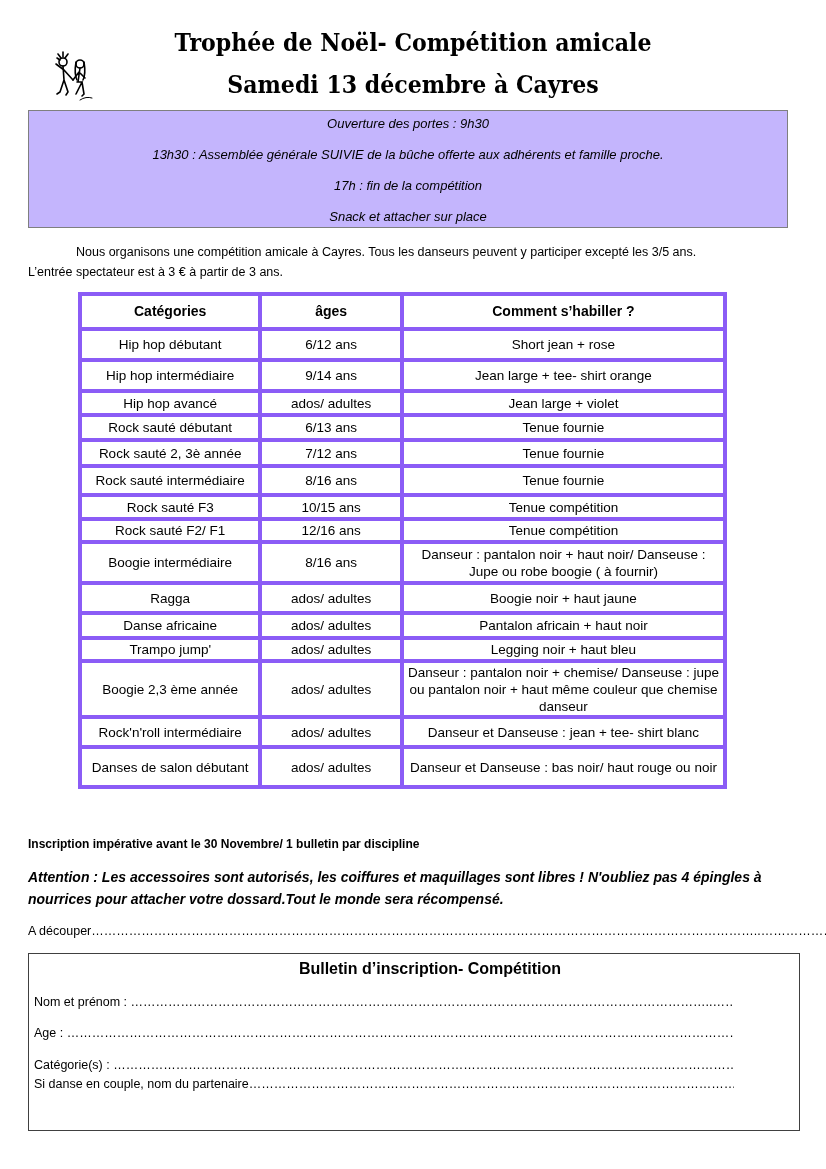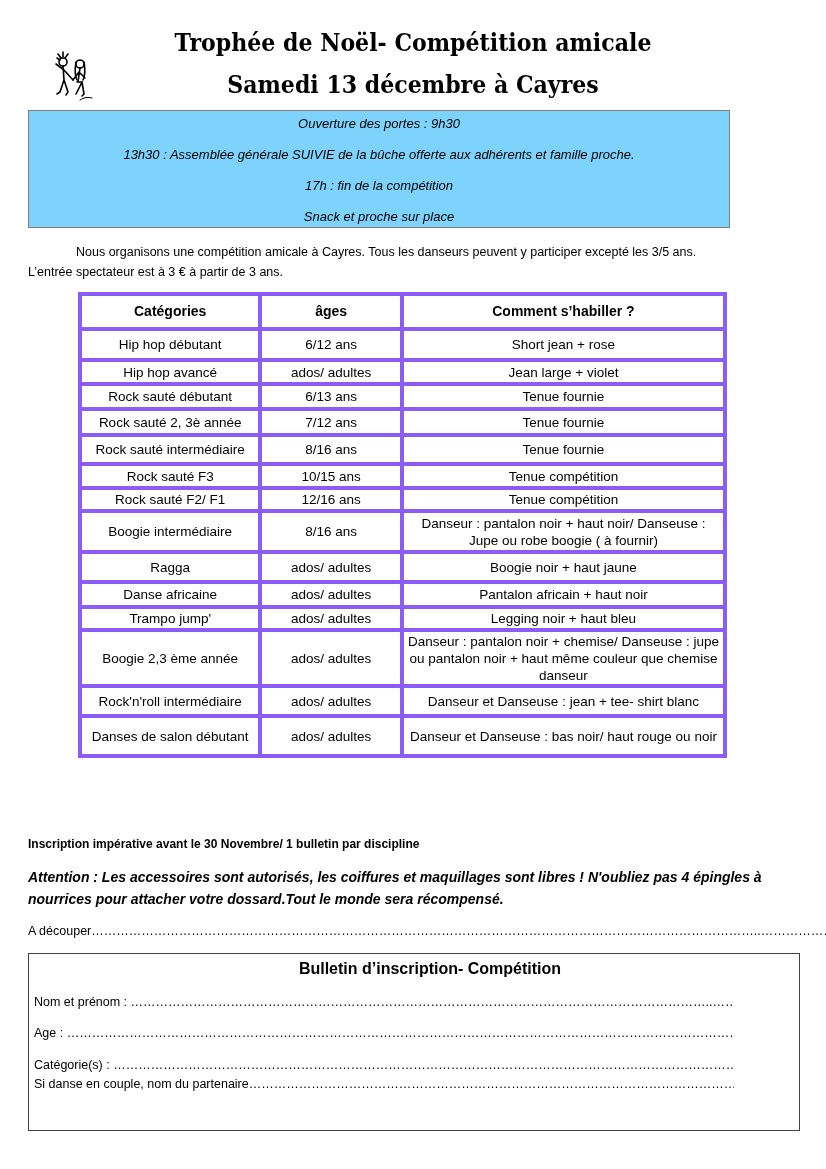--- a/index.html
+++ b/index.html
@@ -6,22 +6,22 @@
   body { width: 826px; height: 1169px; position: relative; overflow: hidden; color: #000; }
   .title {
     position: absolute; left: 0; width: 826px; text-align: center;
     font-family: "DejaVu Serif", serif; font-weight: bold; font-size: 24px; letter-spacing: 0px;
     transform: scaleX(0.92);
   }
   .title1 { top: 28px; }
   .title2 { top: 70px; }
   .logo { position: absolute; left: 46px; top: 48px; width: 56px; height: 56px; }
   .schedule {
-    position: absolute; left: 28px; top: 110px; width: 702px; height: 118px;
-    background: #7dd3fc; border: 1.5px solid #7f7f7f; box-sizing: border-box;
+    position: absolute; left: 28px; top: 110px; width: 760px; height: 118px;
+    background: #c4b5fd; border: 1.5px solid #7f7f7f; box-sizing: border-box;
     font-family: "Liberation Sans", sans-serif; font-style: italic; font-size: 13px;
   }
   .schedule div { position: absolute; left: 0; width: 100%; text-align: center; }
   .intro {
     position: absolute; left: 28px; top: 242px; width: 770px;
     font-family: "Liberation Sans", sans-serif; font-size: 12.5px; line-height: 20px;
   }
   .intro p { margin: 0; }
   .indent { padding-left: 48px; }
   table.cat {
@@ -59,41 +59,46 @@
     <path d="M30 14 Q28 26 31 32 M38 14 Q40 26 37 32"></path>
     <path d="M34 20 L32 34 M33 24 L27 32 M33 24 L39 30 M31 34 L36 34 L30 46 M36 34 L38 46 L36 48"></path>
     <path d="M34 52 Q40 48 46 50" stroke-width="1"></path>
   </g>
 </svg>
 
 <div class="schedule">
   <div style="top:5px">Ouverture des portes : 9h30</div>
   <div style="top:36px">13h30 : Assemblée générale SUIVIE de la bûche offerte aux adhérents et famille proche.</div>
   <div style="top:67px">17h : fin de la compétition</div>
-  <div style="top:98px">Snack et proche sur place</div>
+  <div style="top:98px">Snack et attacher sur place</div>
 </div>
 
 <div class="intro">
   <p class="indent">Nous organisons une compétition amicale à Cayres. Tous les danseurs peuvent y participer excepté les 3/5 ans.</p>
   <p>L’entrée spectateur est à 3 € à partir de 3 ans.</p>
 </div>
 
 <table class="cat">
   <thead>
     <tr>
       <th class="c1">Catégories</th>
       <th class="c2">âges</th>
       <th class="c3">Comment s’habiller  ?</th>
     </tr>
   </thead>
   <tbody id="tbody">
       <tr style="height: 31px;">
         <td>Hip hop débutant</td>
         <td>6/12 ans</td>
         <td>Short jean + rose</td>
+      </tr>
+      <tr style="height: 31px;">
+        <td>Hip hop intermédiaire</td>
+        <td>9/14 ans</td>
+        <td>Jean large  + tee- shirt orange</td>
       </tr>
       <tr style="height: 24px;">
         <td>Hip hop avancé</td>
         <td>ados/ adultes</td>
         <td>Jean large  +  violet</td>
       </tr>
       <tr style="height: 25px;">
         <td>Rock sauté débutant</td>
         <td>6/13 ans</td>
         <td>Tenue fournie</td>

